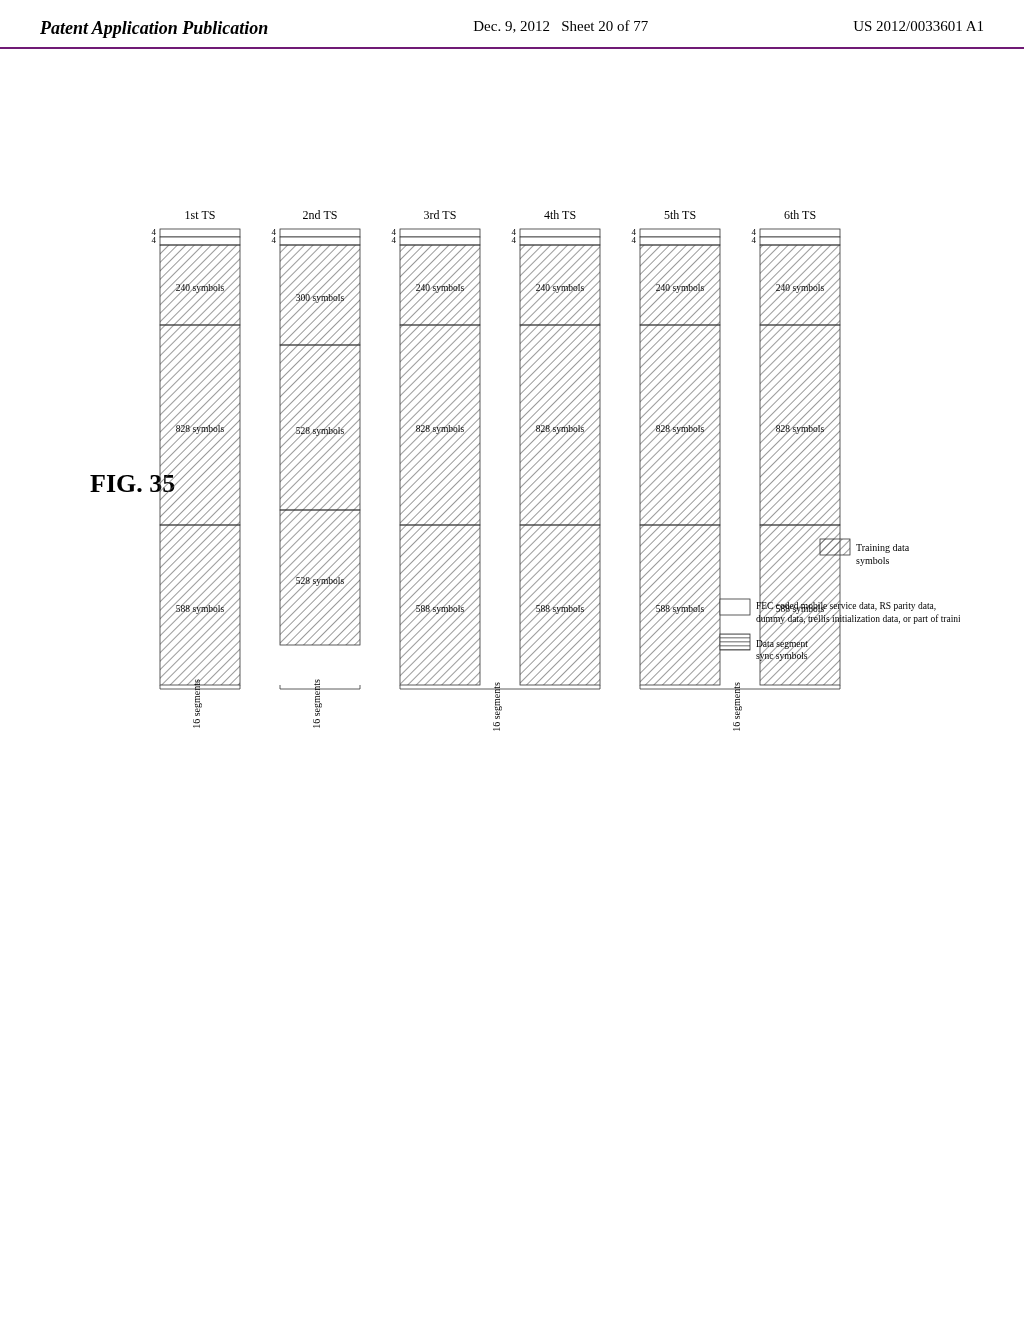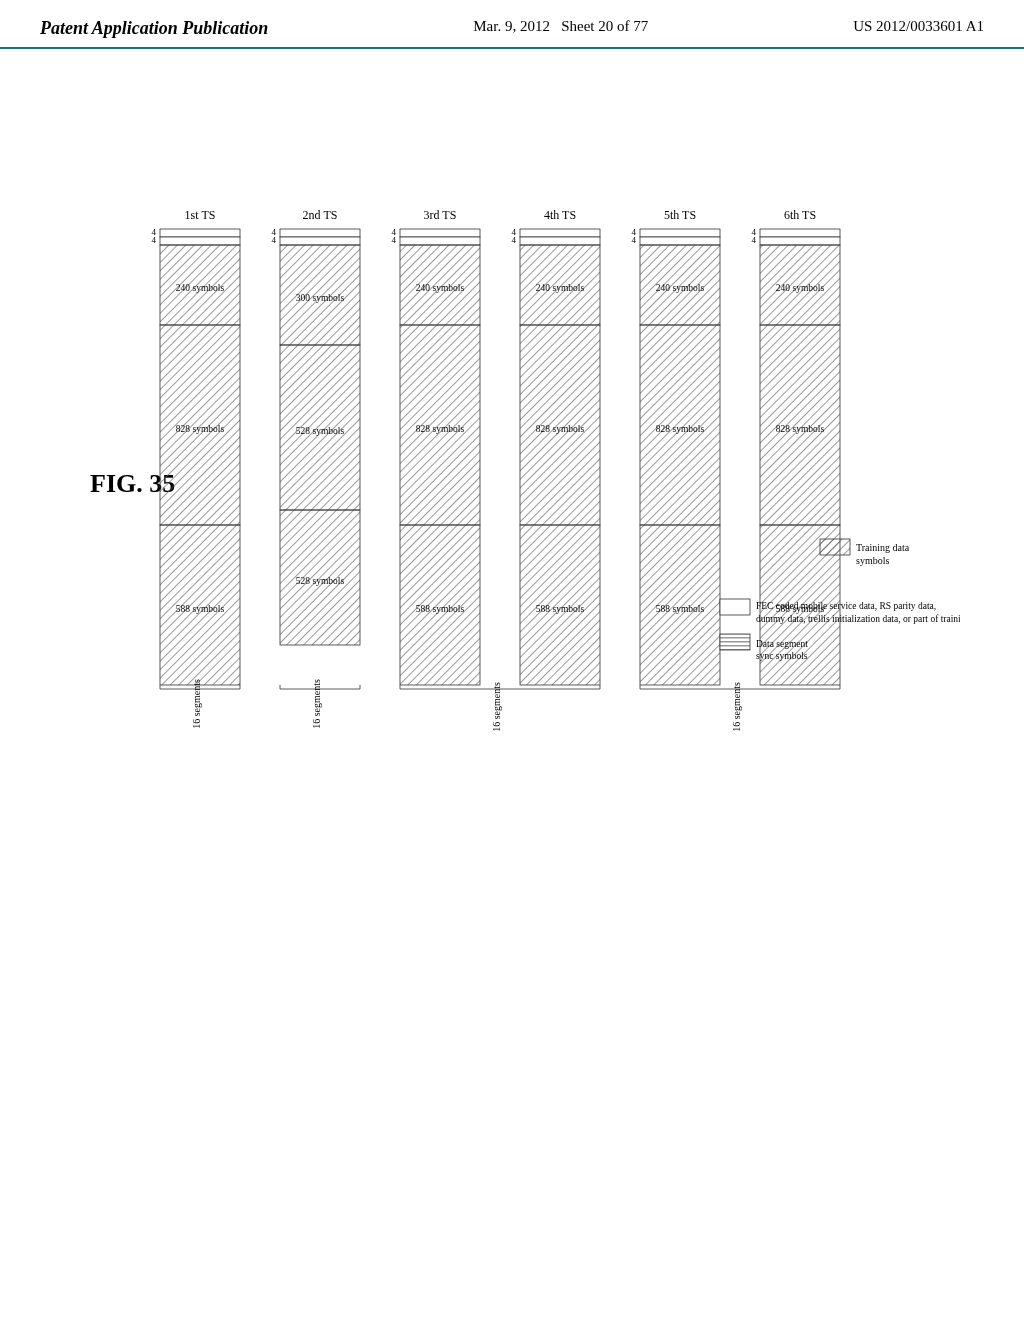--- a/index.html
+++ b/index.html
@@ -11,21 +11,21 @@
       overflow: hidden;
       position: relative;
     }
 
     
     .header {
       display: flex;
       justify-content: space-between;
       align-items: flex-start;
       padding: 18px 40px 0 40px;
-      border-bottom: 2px solid #0f766e;
+      border-bottom: 2px solid #701a75;
       padding-bottom: 8px;
       gap: 26px;
     }
     .header-left {
       font-size: 18px;
       font-weight: bold;
       font-style: italic;
     }
     .header-center {
       font-size: 15px;
@@ -50,21 +50,21 @@
       font-size: 26px;
       font-weight: bold;
     }
   </style>
 </head>
 <body>
 
 <div class="header">
   <div class="header-left">Patent Application Publication</div>
   <div class="header-center">
-    <span>Mar. 9, 2012</span>&nbsp;&nbsp;
+    <span>Dec. 9, 2012</span>&nbsp;&nbsp;
     <span>Sheet 20 of 77</span>
   </div>
   <div class="header-right">US 2012/0033601 A1</div>
 </div>
 
 <div class="main">
 
   <div class="fig-label">FIG. 35</div>
 
   <svg style="position:absolute; left:100px; top:120px; width:860px; height:820px;" viewBox="0 0 860 820">

